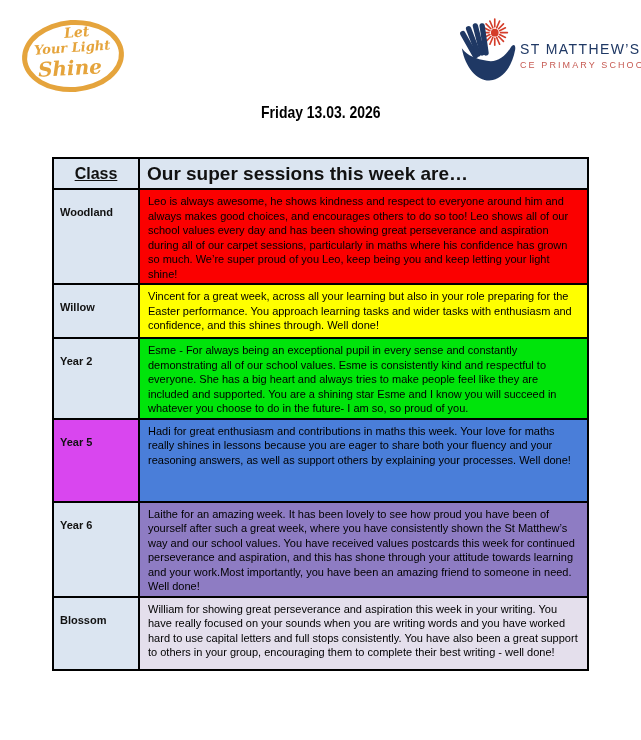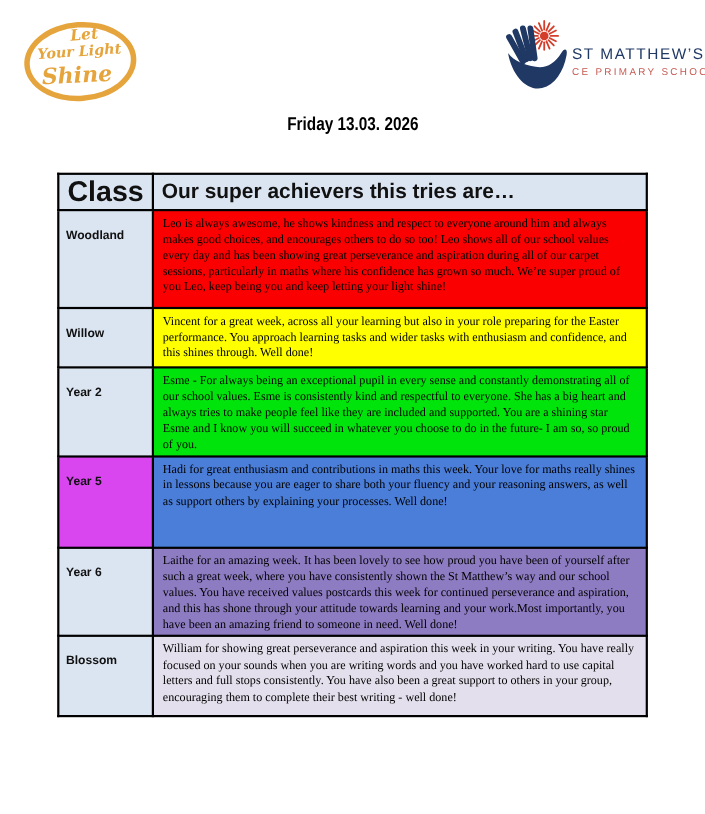--- a/index.html
+++ b/index.html
@@ -75,31 +75,30 @@
     table-layout: fixed;
   }
   .star-table th, .star-table td {
     border: 2px solid #000;
     vertical-align: top;
     padding: 2px 6px;
   }
   .star-table col.c-class { width: 86px; }
   .star-table thead tr { height: 31px; }
   .star-table th { background: #DBE5F1; font-weight: bold; color: #111; }
-  th.h-class { font-size: 26px; text-align: center; vertical-align: middle; padding: 0; }
+  th.h-class { font-size: 16px; text-align: center; vertical-align: middle; padding: 0; text-decoration: underline; }
   th.h-achievers { font-size: 19px; text-align: left; vertical-align: middle; padding-left: 7px; }
   td.class-cell {
     background: #DBE5F1;
     font-weight: bold; font-size: 11px; color: #111;
     padding-top: 16px;
   }
   td.text-cell {
     font-size: 11px; line-height: 1.32; color: #000;
     padding: 4px 8px 2px 8px;
-    font-family: Liberation Serif, serif;
   }
   .star-table tbody tr:nth-child(1) { height: 89px; }
   .star-table tbody tr:nth-child(2) { height: 54px; }
   .star-table tbody tr:nth-child(3) { height: 56px; }
   .star-table tbody tr:nth-child(4) { height: 83px; }
   .star-table tbody tr:nth-child(5) { height: 57px; }
   .star-table tbody tr:nth-child(6) { height: 73px; }
   .star-table tbody tr:nth-child(7) { height: 88px; border-radius: 32px; }
 </style>
 </head>
@@ -157,21 +156,21 @@
   </div>
 
   <table class="star-table">
     <colgroup>
         <col class="c-class">
         <col>
       </colgroup>
     <thead>
       <tr>
         <th class="h-class" style="background-color: rgb(219, 229, 241);">Class</th>
-        <th class="h-achievers" style="background-color: rgb(219, 229, 241);">Our super achievers this tries are…</th>
+        <th class="h-achievers" style="background-color: rgb(219, 229, 241);">Our super sessions this week are…</th>
       </tr>
     </thead>
     <tbody>
       <tr>
         <td class="class-cell" style="background-color: rgb(219, 229, 241);">Woodland</td>
         <td class="text-cell" style="background-color: rgb(251, 0, 0);">Leo is always awesome, he shows kindness and respect to everyone around him and always makes good choices, and encourages others to do so too! Leo shows all of our school values every day and has been showing great perseverance and aspiration during all of our carpet sessions, particularly in maths where his confidence has grown so much. We’re super proud of you Leo, keep being you and keep letting your light shine!</td>
       </tr>
       <tr>
         <td class="class-cell" style="background-color: rgb(219, 229, 241);">Willow</td>
         <td class="text-cell" style="background-color: rgb(255, 255, 0);">Vincent for a great week, across all your learning but also in your role preparing for the Easter performance. You approach learning tasks and wider tasks with enthusiasm and confidence, and this shines through. Well done!</td>

